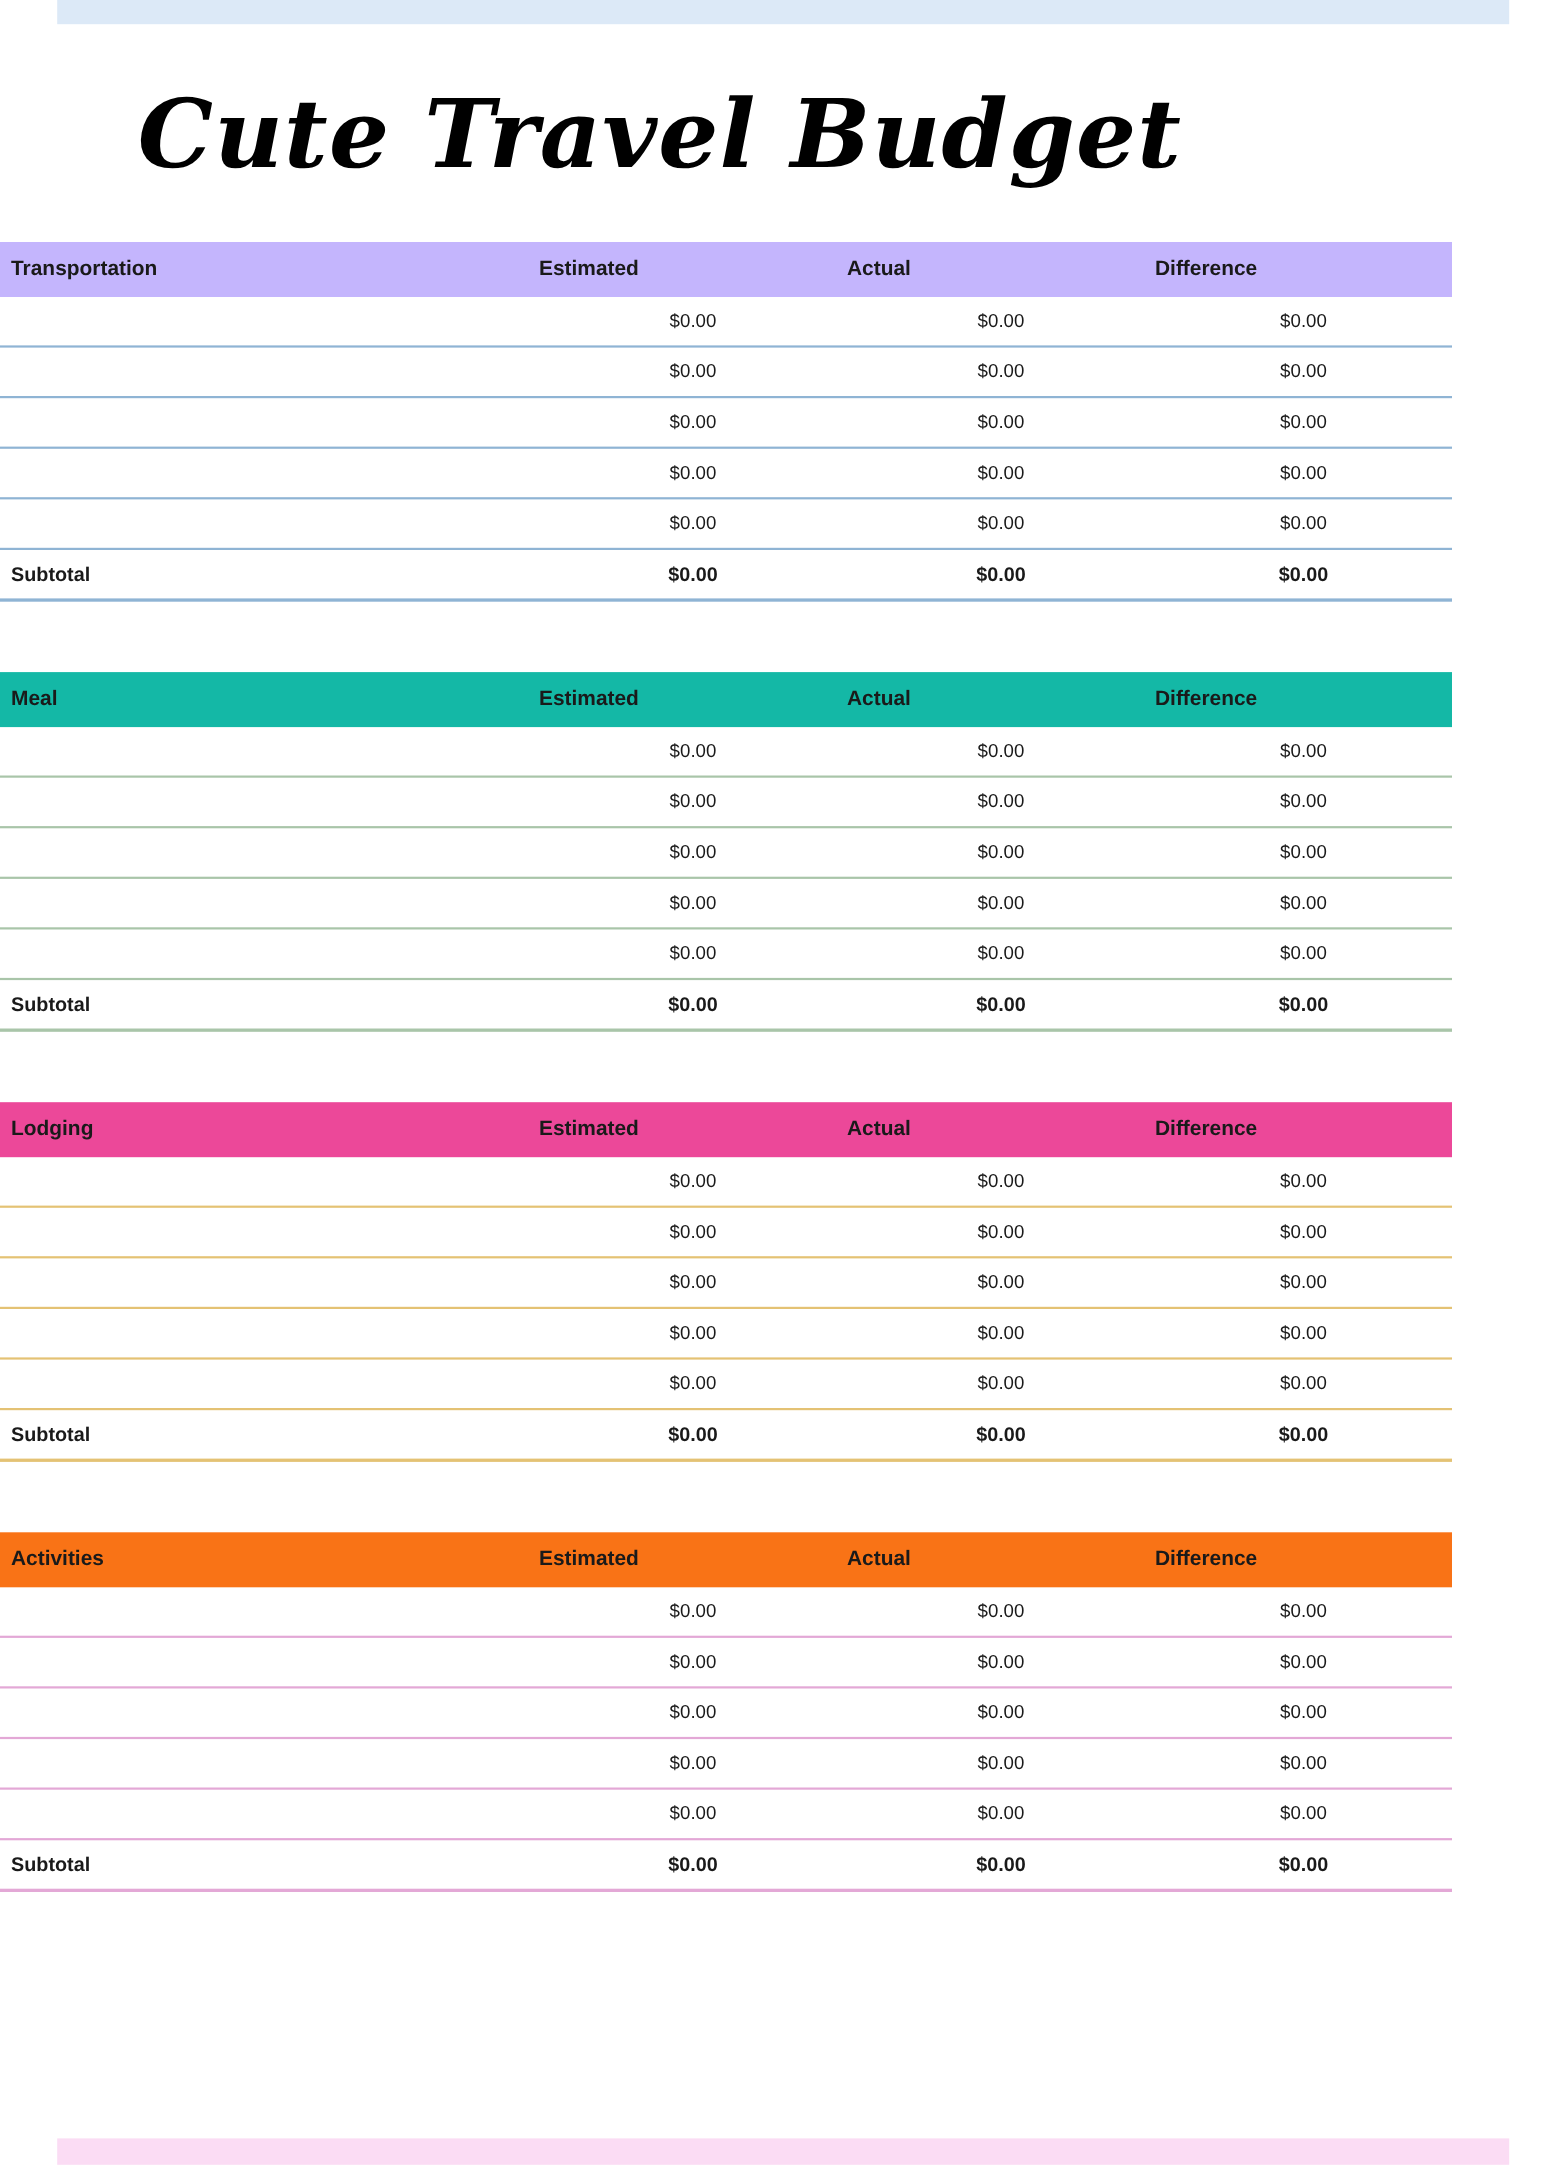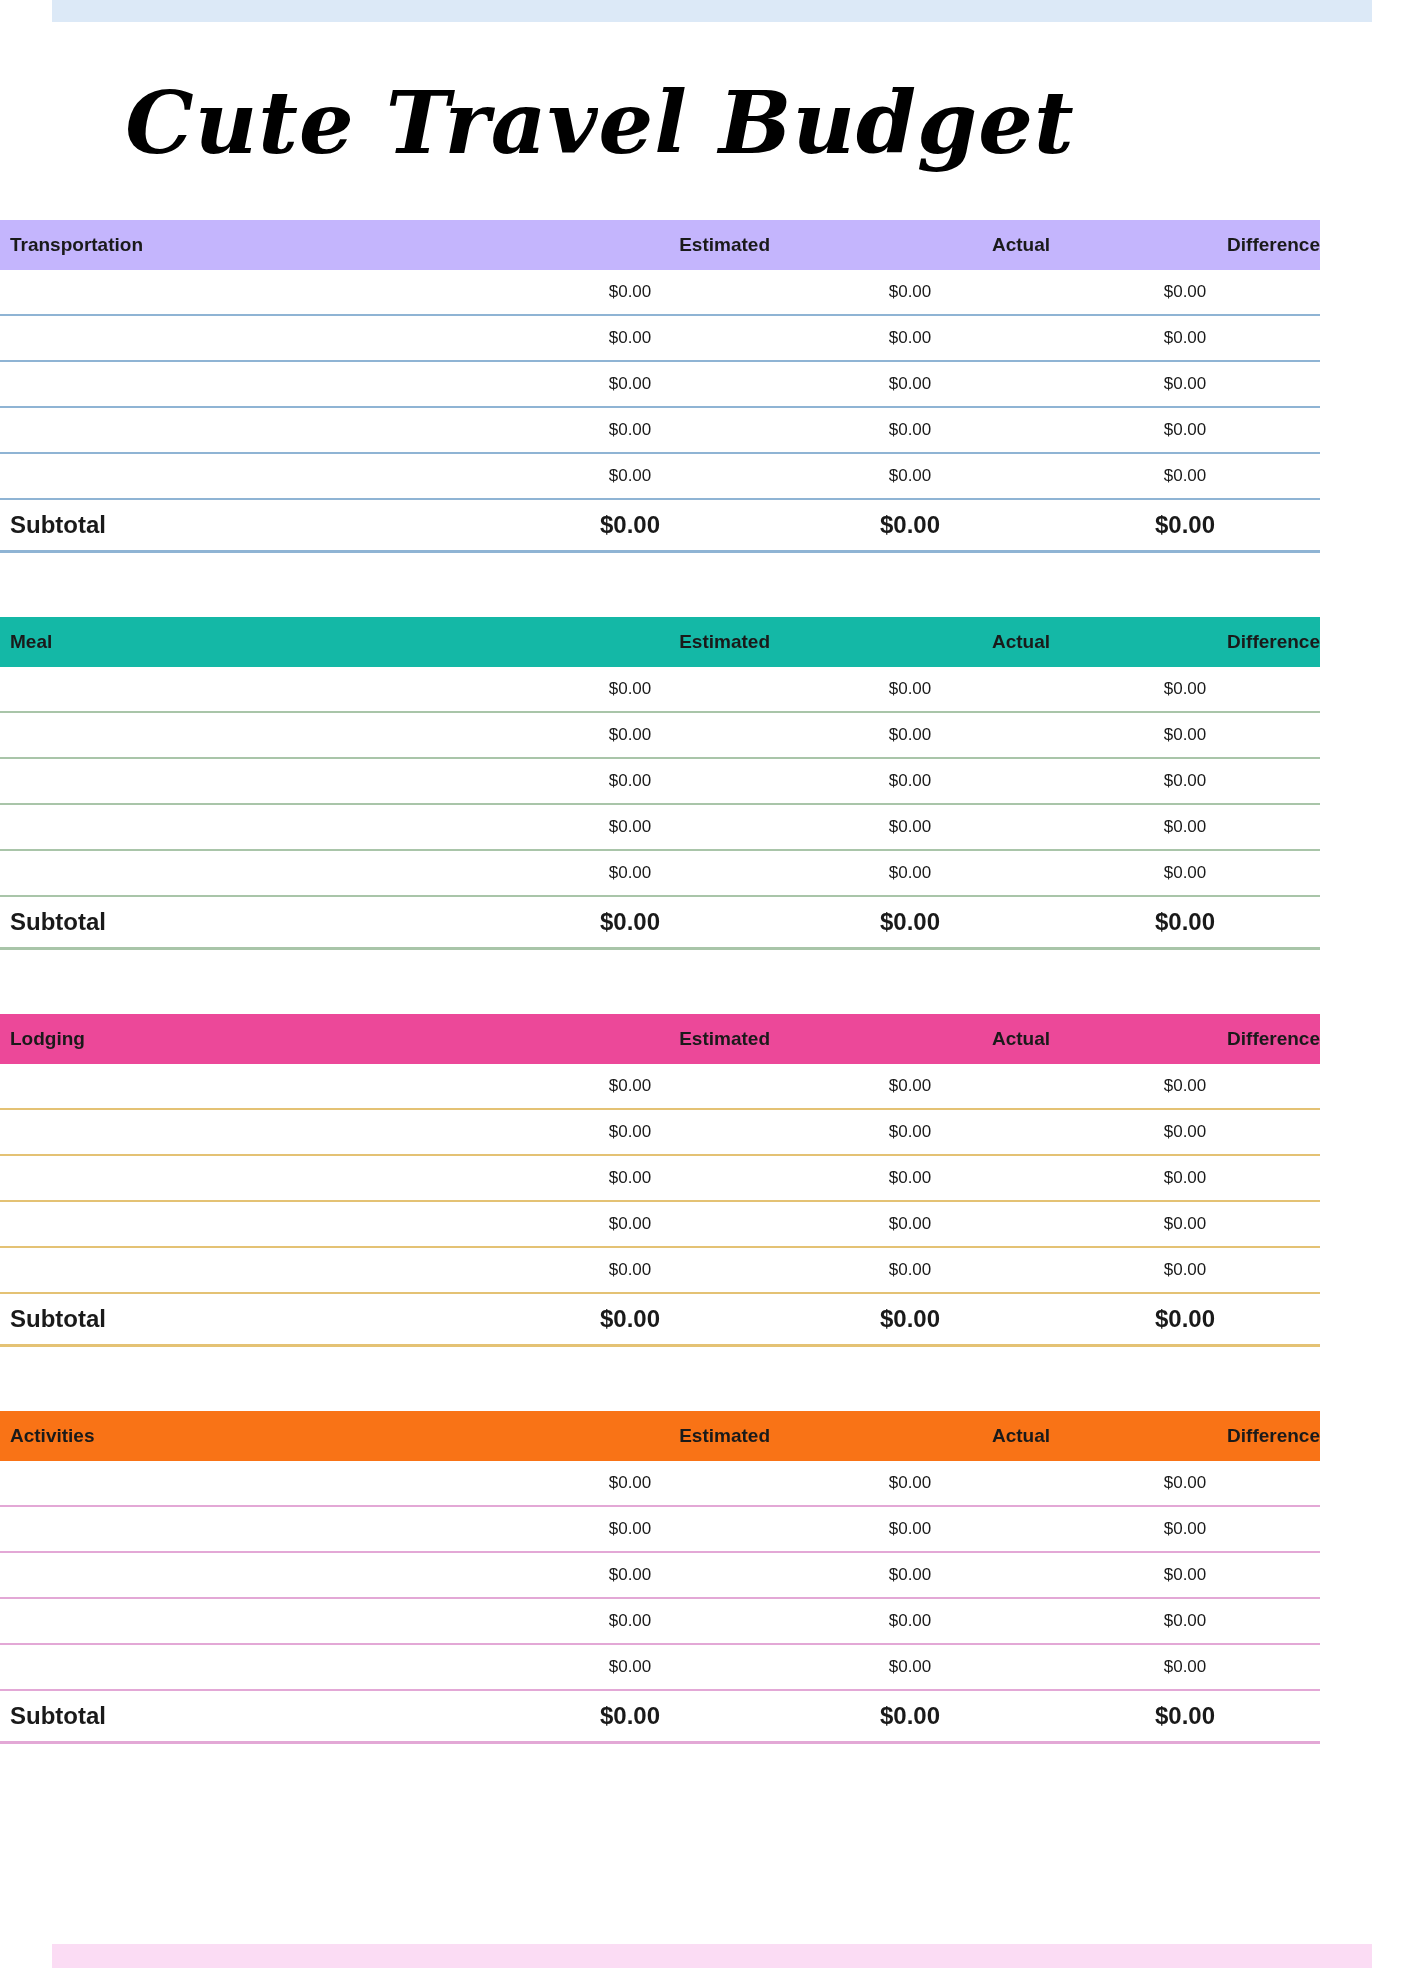--- a/index.html
+++ b/index.html
@@ -51,40 +51,40 @@
   table.budget col.c-label { width: 490px; }
   table.budget col.c-est { width: 280px; }
   table.budget col.c-act { width: 280px; }
   table.budget col.c-diff { width: 270px; }
 
   table.budget thead th {
     font-size: 19px;
     font-weight: bold;
     color: #1a1a1a;
     padding: 14px 0 14px 0;
-    text-align: right;
+    text-align: left;
   }
   table.budget thead th.label-col {
     text-align: left;
     padding-left: 10px;
   }
   table.budget tbody td {
     font-size: 17px;
     color: #1a1a1a;
     text-align: center;
     padding: 11px 0 11px 0;
     height: 22px;
   }
   table.budget tbody td.label-col {
     text-align: left;
     padding-left: 10px;
   }
   table.budget tr.subtotal td {
     font-weight: bold;
-    font-size: 24px;
+    font-size: 18px;
   }
 
   
   .tbl-blue thead tr { background: #c4b5fd; }
   .tbl-blue tbody tr td { border-bottom: 2px solid #8fb4d4; }
   .tbl-blue tbody tr.subtotal td { border-bottom: 3px solid #8fb4d4; border-top: 2px solid #8fb4d4; }
 
   
   .tbl-green thead tr { background: #14b8a6; }
   .tbl-green tbody tr td { border-bottom: 2px solid #a9c5a9; }

